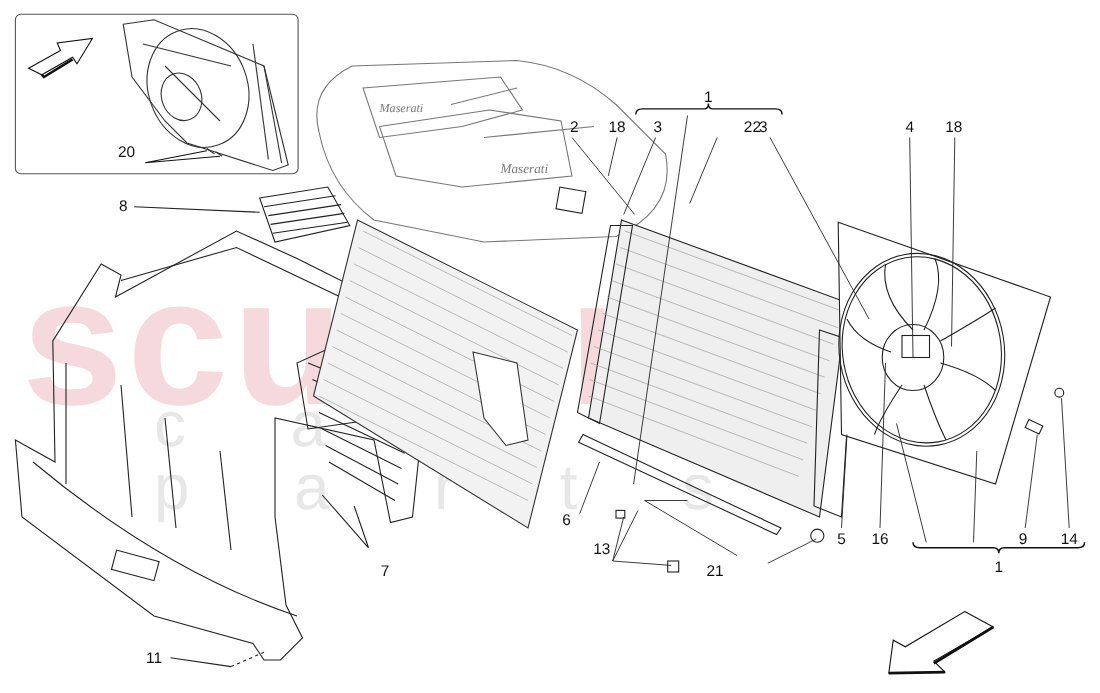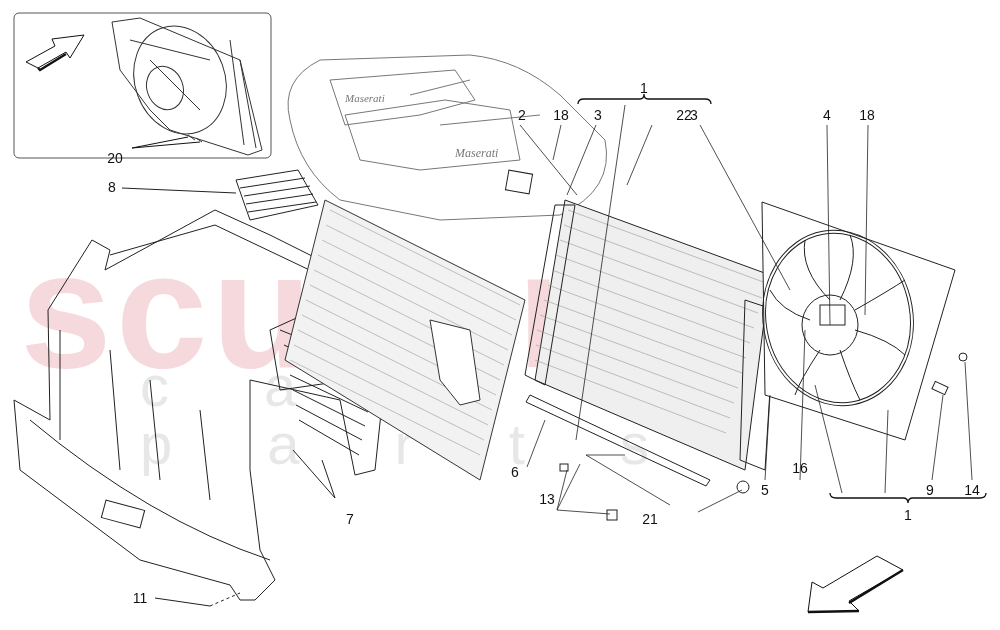--- a/index.html
+++ b/index.html
@@ -167,24 +167,24 @@
 
   <span class="lbl" style="left:644px;top:88px">1</span>
   <span class="lbl" style="left:522px;top:115px">2</span>
   <span class="lbl" style="left:561px;top:115px">18</span>
   <span class="lbl" style="left:598px;top:115px">3</span>
   <span class="lbl" style="left:684px;top:115px">22</span>
   <span class="lbl" style="left:694px;top:115px">3</span>
   <span class="lbl" style="left:827px;top:115px">4</span>
   <span class="lbl" style="left:867px;top:115px">18</span>
   <span class="lbl" style="left:112px;top:187px">8</span>
-  <span class="lbl" style="left:115px;top:158px">20</span>
+  <span class="lbl" style="left:115px;top:138px">20</span>
   <span class="lbl" style="left:515px;top:472px">6</span>
   <span class="lbl" style="left:765px;top:490px">5</span>
-  <span class="lbl" style="left:800px;top:468px">16</span>
+  <span class="lbl" style="left:800px;top:490px">16</span>
   <span class="lbl" style="left:930px;top:490px">9</span>
   <span class="lbl" style="left:972px;top:490px">14</span>
   <span class="lbl" style="left:908px;top:515px">1</span>
   <span class="lbl" style="left:350px;top:519px">7</span>
   <span class="lbl" style="left:547px;top:499px">13</span>
   <span class="lbl" style="left:650px;top:519px">21</span>
   <span class="lbl" style="left:140px;top:598px">11</span>
 </div>
 
 </body></html>

